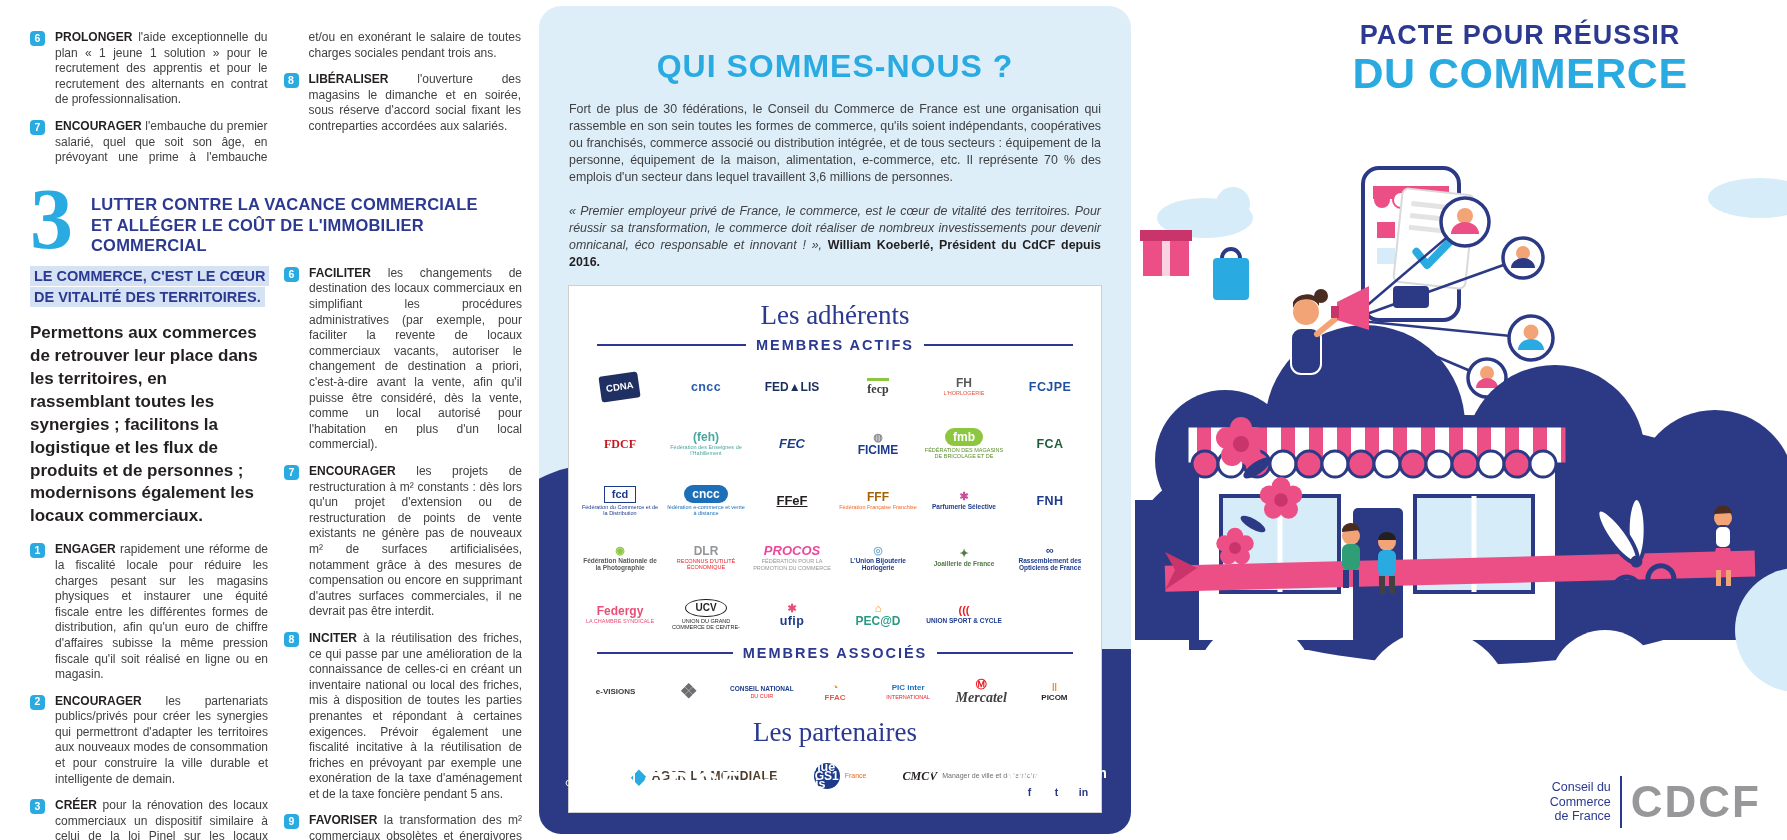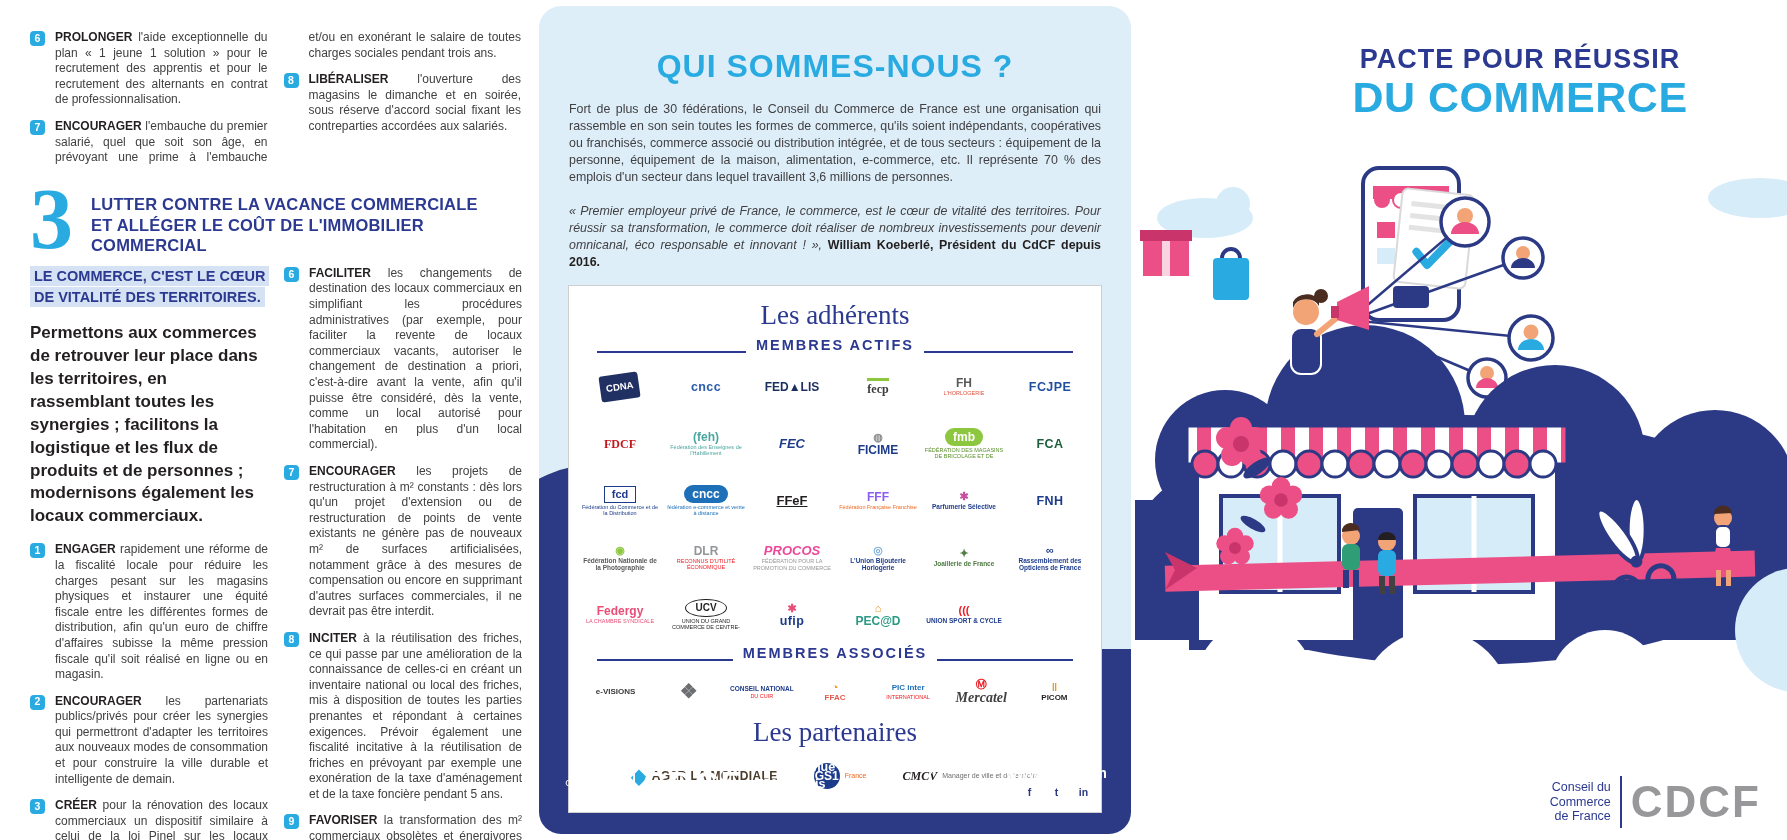--- a/index.html
+++ b/index.html
@@ -25,21 +25,21 @@
   .panel-mid{position:relative;width:100%;height:828px;background:#ddeef9;border-radius:22px;overflow:hidden;}
   .who-title{color:#29abe2;font-size:32px;font-weight:800;letter-spacing:1px;text-align:center;margin:42px 0 0 0;}
   .who-p{font-size:12.4px;line-height:1.38;text-align:justify;margin:16px 30px 0 30px;color:#414042;}
   .who-quote{font-style:italic;}
   .who-quote b{font-style:normal;color:#231f20;}
   .mid-navy{position:absolute;left:0;right:0;bottom:0;height:185px;background:#2c3a85;}
   .mid-cloud{position:absolute;left:-70px;bottom:110px;width:260px;height:260px;border-radius:50%;background:#2c3a85;}
   .card{position:relative;z-index:2;width:534px;margin:14px auto 0 auto;background:#fff;border:1px solid #cfcfcf;
         box-sizing:border-box;padding:12px 10px 14px 10px;}
   .card-title{font-family:"Liberation Serif",serif;font-weight:normal;color:#2b3990;font-size:27px;text-align:center;margin:2px 0 6px 0;}
-  .rule-row{display:flex;align-items:flex-end;gap:10px;margin:4px 18px 8px 18px;}
+  .rule-row{display:flex;align-items:center;gap:10px;margin:4px 18px 8px 18px;}
   .rule-row .rule{flex:1;height:1.5px;background:#2b3990;}
   .rule-row .rule-label{color:#2b3990;font-size:14.5px;letter-spacing:2px;font-weight:600;}
   .logo-grid{display:grid;grid-template-columns:repeat(6,1fr);row-gap:5px;column-gap:4px;}
   .logo-grid7{display:grid;grid-template-columns:repeat(7,1fr);margin-top:2px;}
   .logo{display:flex;flex-direction:column;align-items:center;justify-content:center;text-align:center;
         gap:1px;height:50px;overflow:hidden;padding:1px;}
   .logo-grid7 .logo{height:44px;}
   .lg-icon{font-size:11px;line-height:1;font-weight:bold;}
   .lg-text{font-weight:bold;font-size:12px;line-height:1;}
   .lg-sub{font-size:5.5px;line-height:1.15;max-height:13px;overflow:hidden;}
@@ -70,21 +70,21 @@
   .cdcf-bar{width:2px;height:44px;background:#fff;}
   .cdcf-word{font-size:33px;font-weight:bold;letter-spacing:2px;line-height:1;}
   .mid-address{font-size:12.5px;font-weight:bold;line-height:1.3;flex:1;}
   .mid-right{text-align:center;}
   .mid-site{font-size:14.5px;font-weight:800;}
   .socials{display:flex;gap:6px;justify-content:center;}
   .soc{width:21px;height:21px;border-radius:50%;background:#fff;color:#2c3a85;font-weight:bold;font-size:10.5px;
        display:flex;align-items:center;justify-content:center;cursor:pointer;}
   
   .panel-right{position:relative;flex:1;background:#fff;overflow:hidden;}
-  .cover-title{position:absolute;top:44px;left:140px;width:490px;text-align:center;z-index:4;}
+  .cover-title{position:absolute;top:20px;left:140px;width:490px;text-align:center;z-index:4;}
   .cover-kicker{color:#2b3990;font-size:27px;font-weight:700;letter-spacing:1px;}
   .cover-main{color:#29abe2;font-size:43px;font-weight:800;line-height:1.04;letter-spacing:.5px;}
   .illus{position:absolute;top:160px;left:0;width:652px;height:620px;}
   .cover-logo{position:absolute;right:26px;bottom:12px;display:flex;align-items:center;gap:9px;z-index:5;}
   .cover-logo .org{color:#2b3990;font-size:12.5px;line-height:1.15;text-align:right;width:78px;}
   .cover-logo .bar{width:2px;height:52px;background:#2b3990;}
   .cover-logo .word{color:#98989a;font-size:44px;font-weight:bold;letter-spacing:2px;line-height:1;}
 </style>
 </head>
 <body>
@@ -265,21 +265,21 @@
             </div>
 
             <div class="logo underline">
 
               <span class="lg-text" style="color: rgb(35, 31, 32);">FFeF</span>
 
             </div>
 
             <div class="logo">
 
-              <span class="lg-text" style="color: #8b5cf6;">FFF</span>
+              <span class="lg-text" style="color: #a16207;">FFF</span>
               <span class="lg-sub" style="color: rgb(242, 104, 34);">Fédération Française Franchise</span>
             </div>
 
             <div class="logo small-multiline">
               <span class="lg-icon" style="color: rgb(201, 79, 158);">✱</span>
               <span class="lg-text" style="color: rgb(29, 59, 139);">Parfumerie Sélective</span>
 
             </div>
 
             <div class="logo heavy">

